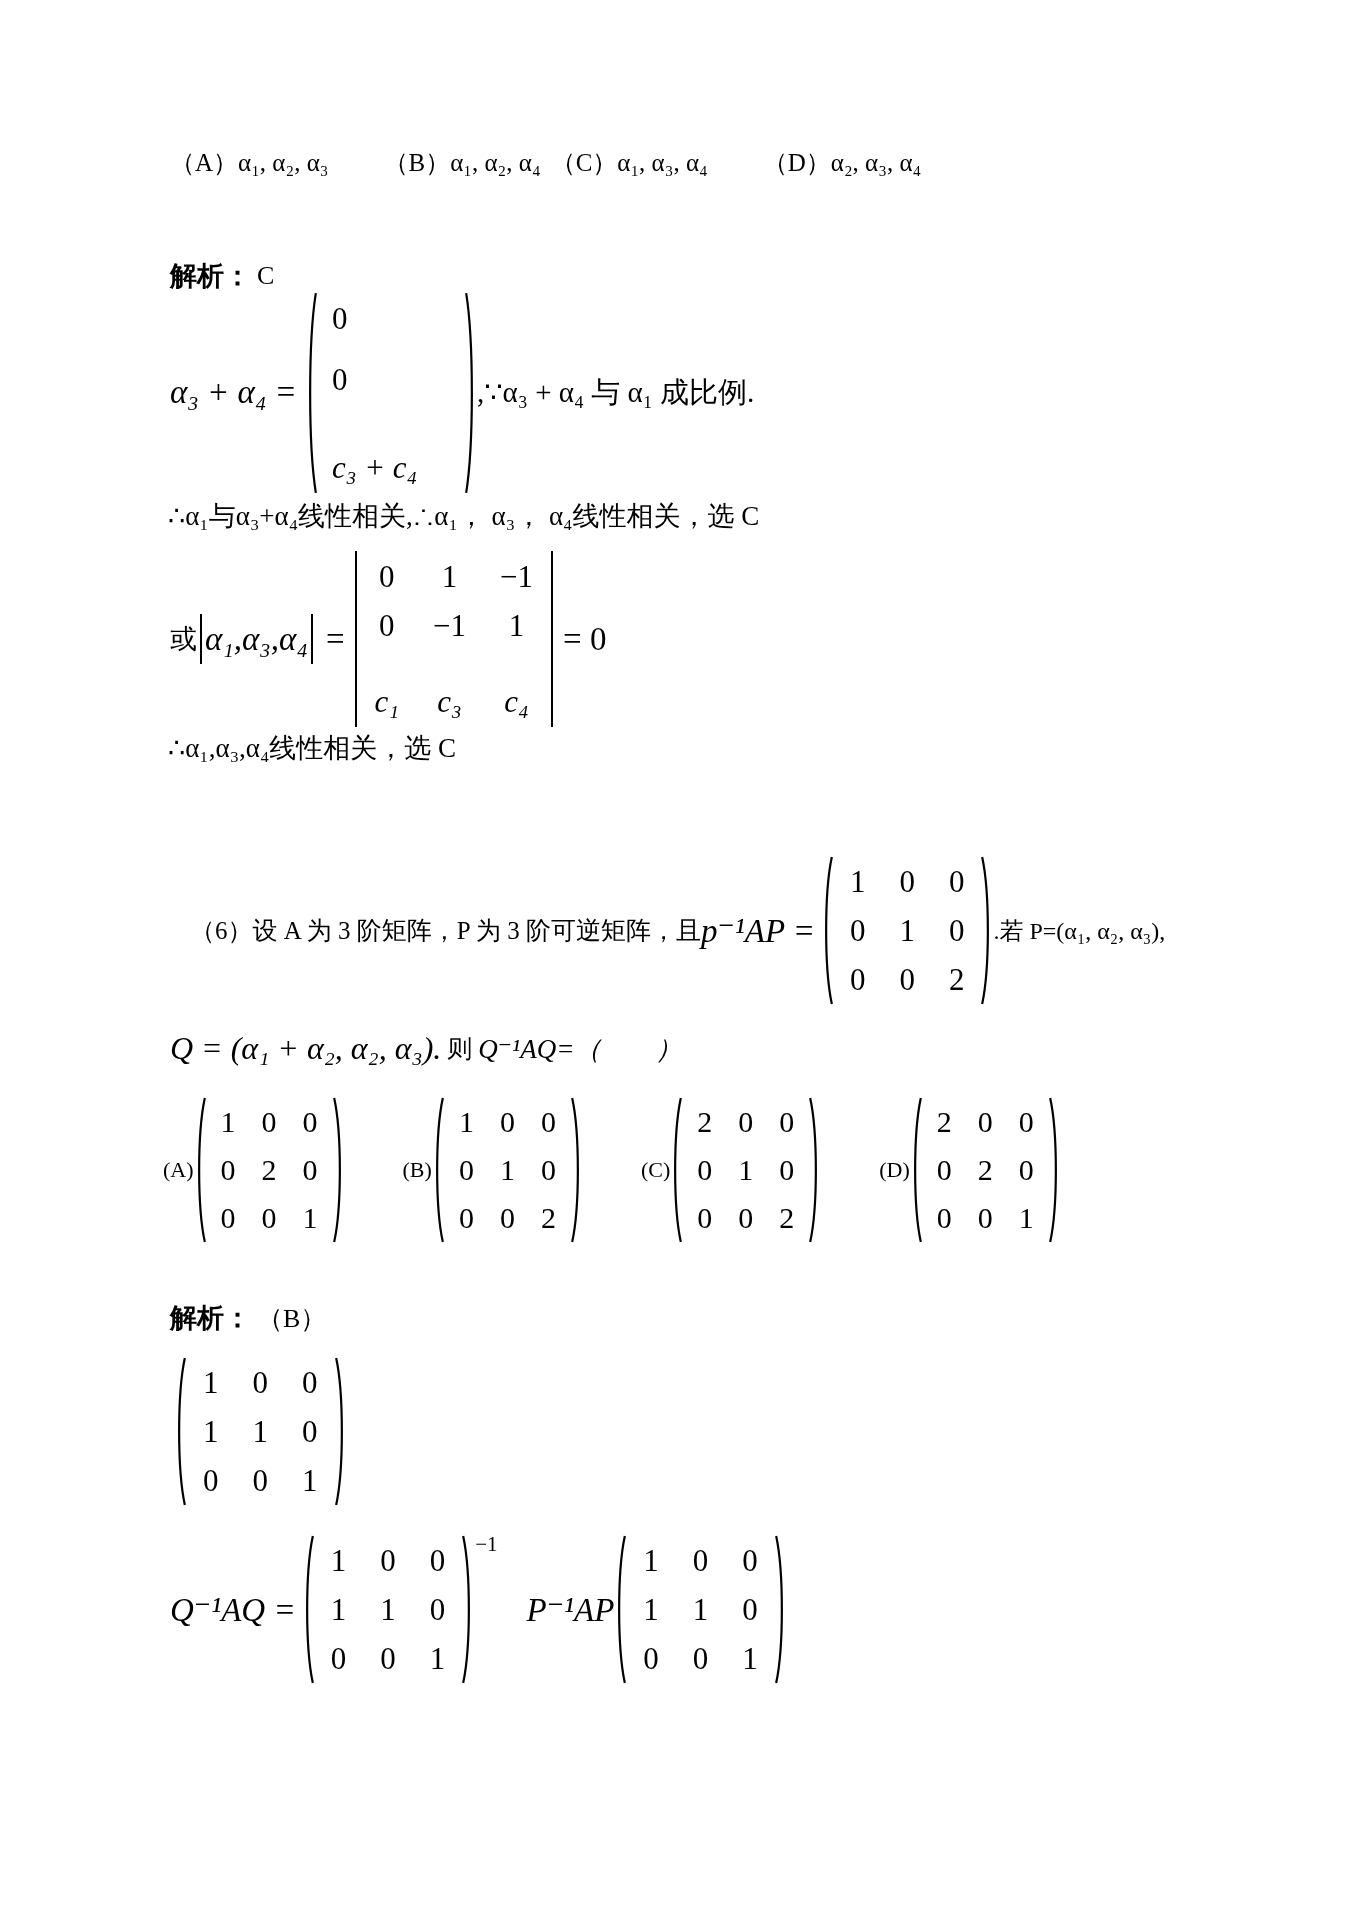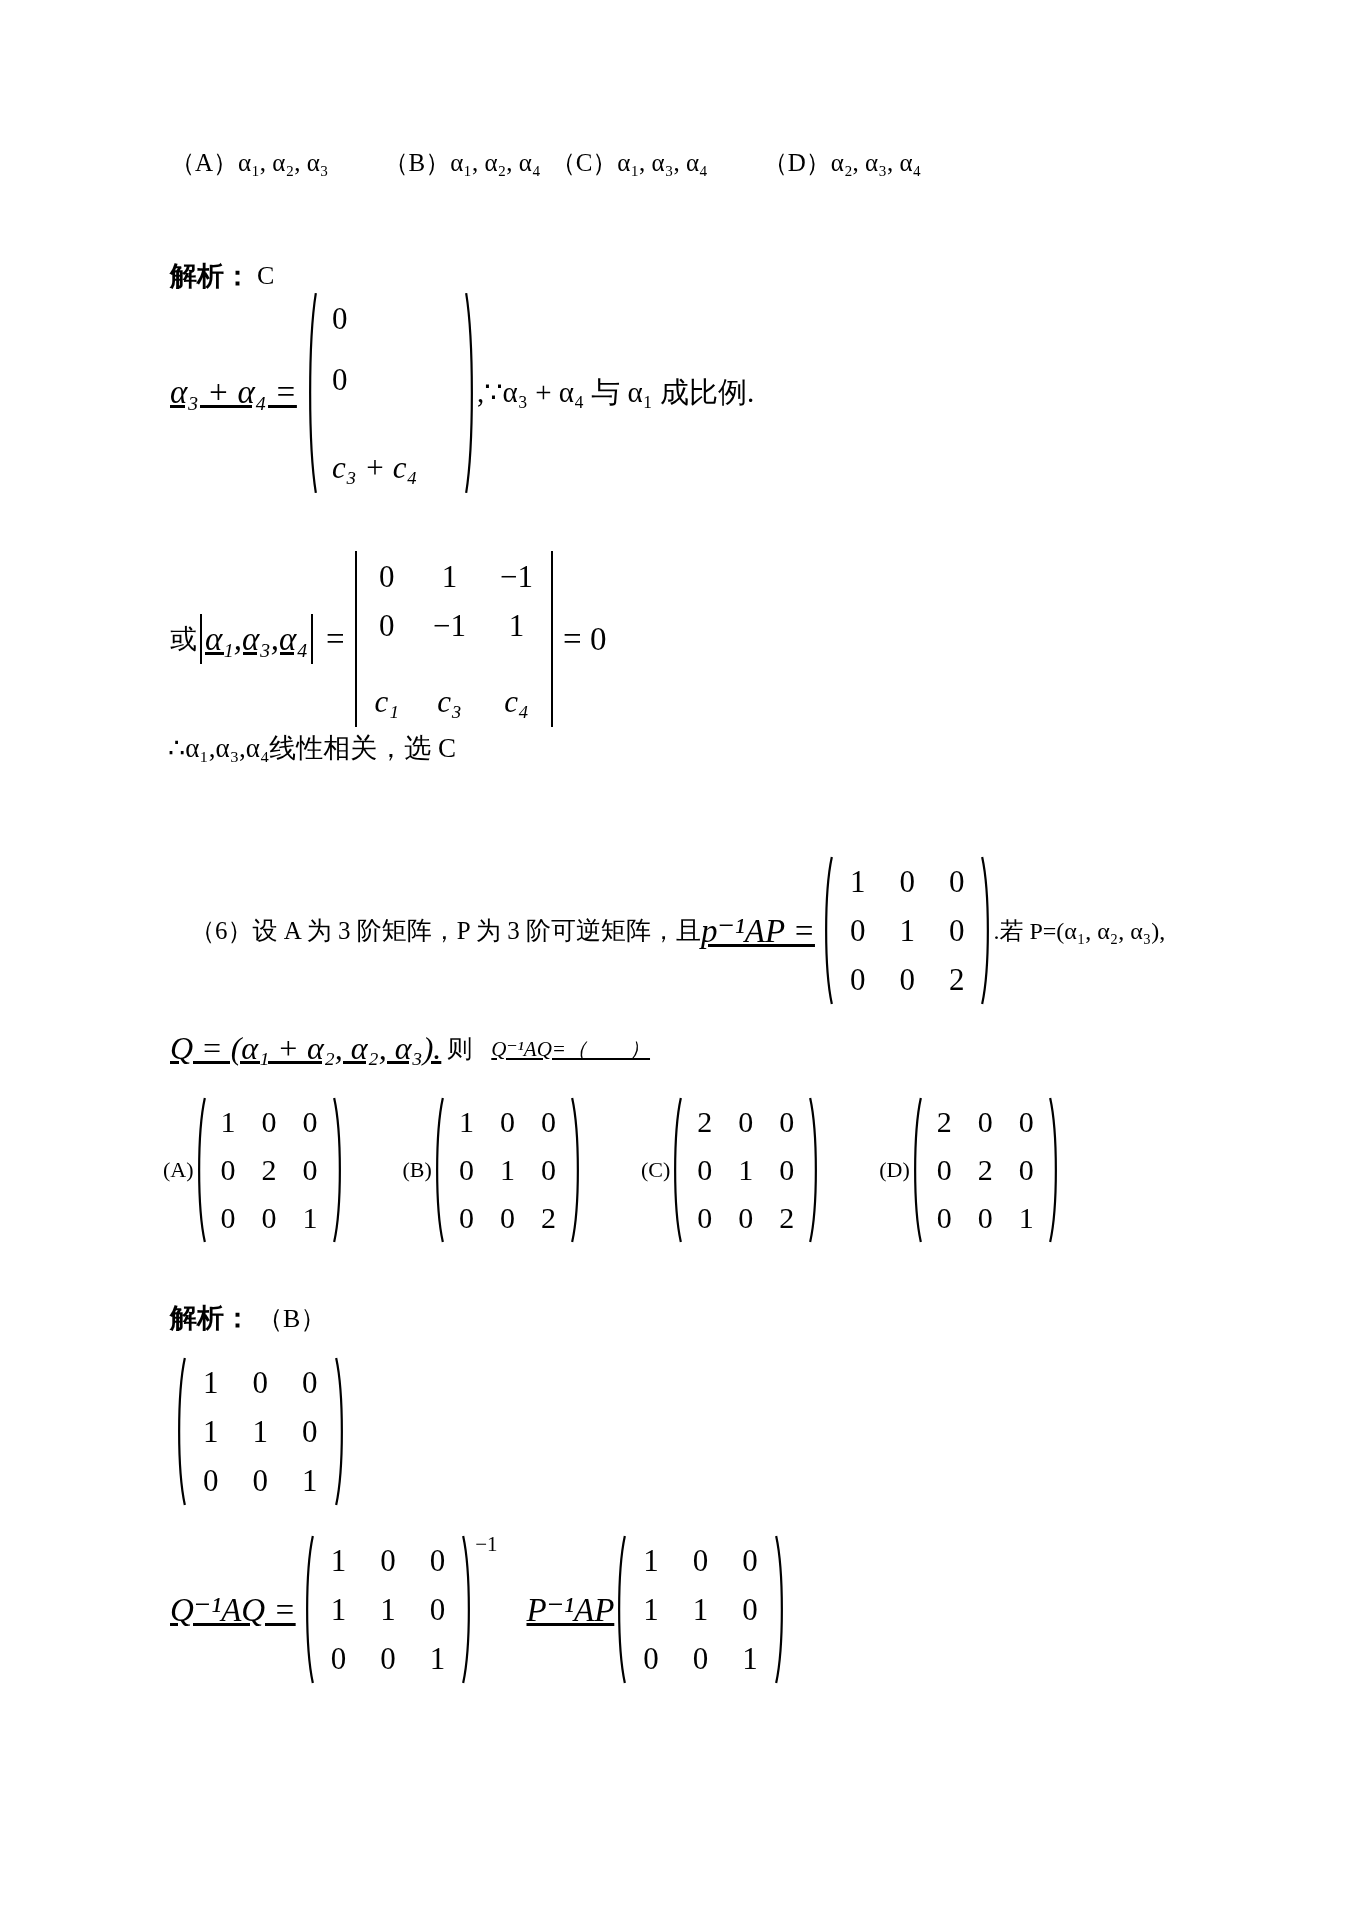--- a/index.html
+++ b/index.html
@@ -13,21 +13,21 @@
     overflow: hidden;
   }
   .blk { position: absolute; white-space: nowrap; }
   .row { display: flex; align-items: center; }
 
   .cn { font-size: 25px; }
   .cn-lg { font-size: 27px; }
   .label-bold { font-weight: 700; font-family: "Liberation Sans", "DejaVu Sans", sans-serif; font-size: 27px; }
   .ans { font-size: 26px; margin-left: 6px; }
 
-  .mi { font-style: italic; text-decoration: underline; }
+  .mi { font-style: italic; }
   .math-lg { font-size: 33px; }
 
   
   .matrix { display: inline-flex; align-items: stretch; }
   .paren { width: 13px; align-self: stretch; }
   .paren path { stroke: #000; stroke-width: 2.2; fill: none; vector-effect: non-scaling-stroke; }
 
   .mgrid {
     display: grid;
     align-content: center;
@@ -89,20 +89,21 @@
           <span class="mcell">0</span>
           <span class="mcell it">c₃ + c₄</span>
         </span>
       <svg class="paren" viewBox="0 0 12 100" preserveAspectRatio="none">
           <path d="M2,2 C9,25 9,75 2,98"></path>
         </svg>
     </span>
     <span class="cn-lg" style="font-size:29px;">,∵α₃ + α₄ 与 α₁ 成比例.</span>
   </div>
 
+  <div class="blk cn-lg" style="top:498px; left:168px;">∴α₁与α₃+α₄线性相关,∴α₁，  α₃，  α₄线性相关，选 C</div>
 
   <div class="blk row" style="top:558px; left:170px; height:162px;">
     <span class="cn-lg">或</span>
     <span class="row">
       <span class="vbar"></span>
       <span class="mi math-lg">α₁,α₃,α₄</span>
       <span class="vbar"></span>
     </span>
     <span class="math-lg" style="margin:0 10px;">=</span>
     <span class="mgrid detgrid" style="grid-template-columns: repeat(3, auto);">
@@ -142,21 +143,21 @@
       <svg class="paren" viewBox="0 0 12 100" preserveAspectRatio="none">
           <path d="M2,2 C9,25 9,75 2,98"></path>
         </svg>
     </span>
     <span class="cn" style="font-size:24px;">.若 P=(α₁, α₂, α₃),</span>
   </div>
 
   <div class="blk row" style="top:1030px; left:170px;">
     <span class="mi" style="font-size:32px;">Q = (α₁ + α₂, α₂, α₃).</span>
     <span class="cn" style="margin:0 6px;">则</span>
-    <span class="mi" style="font-size:21px;margin-left:13px;">Q⁻¹AQ=（　　）</span>
+    <span class="mi" style="font-size:27px;">Q⁻¹AQ=（　　）</span>
   </div>
 
   <div class="blk row" style="top:1095px; left:163px;">
     <span class="row" style="margin-right:58px;">
       <span style="font-size:22px;">(A)</span>
       <span class="matrix">
         <svg class="paren" viewBox="0 0 12 100" preserveAspectRatio="none">
             <path d="M10,2 C3,25 3,75 10,98"></path>
           </svg>
         <span class="mgrid opt" style="grid-template-columns: repeat(3, auto);">

